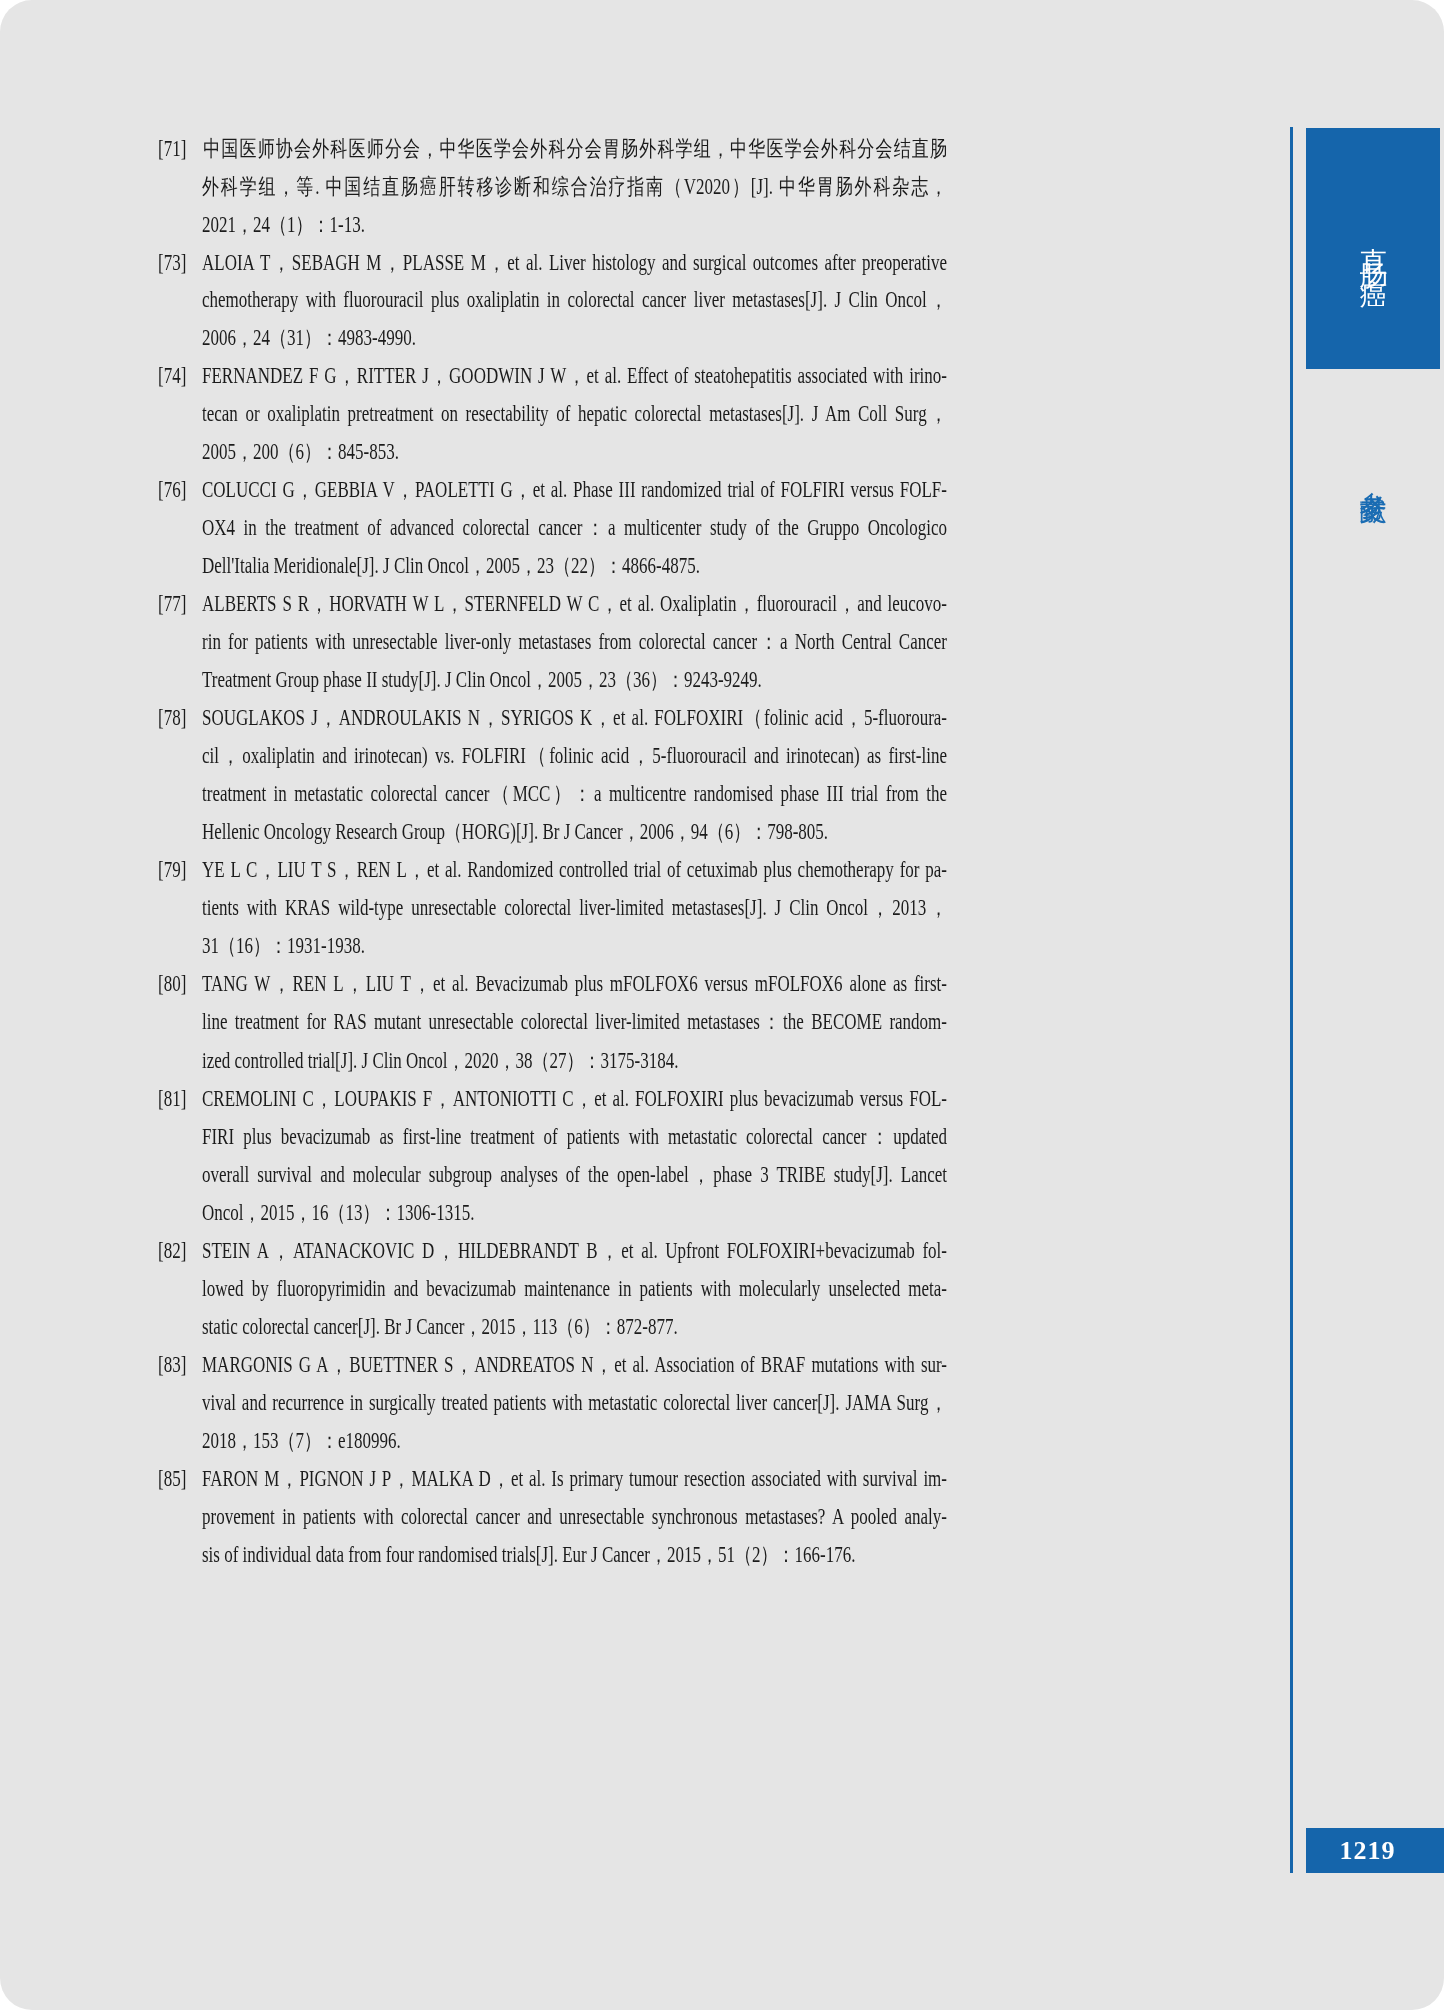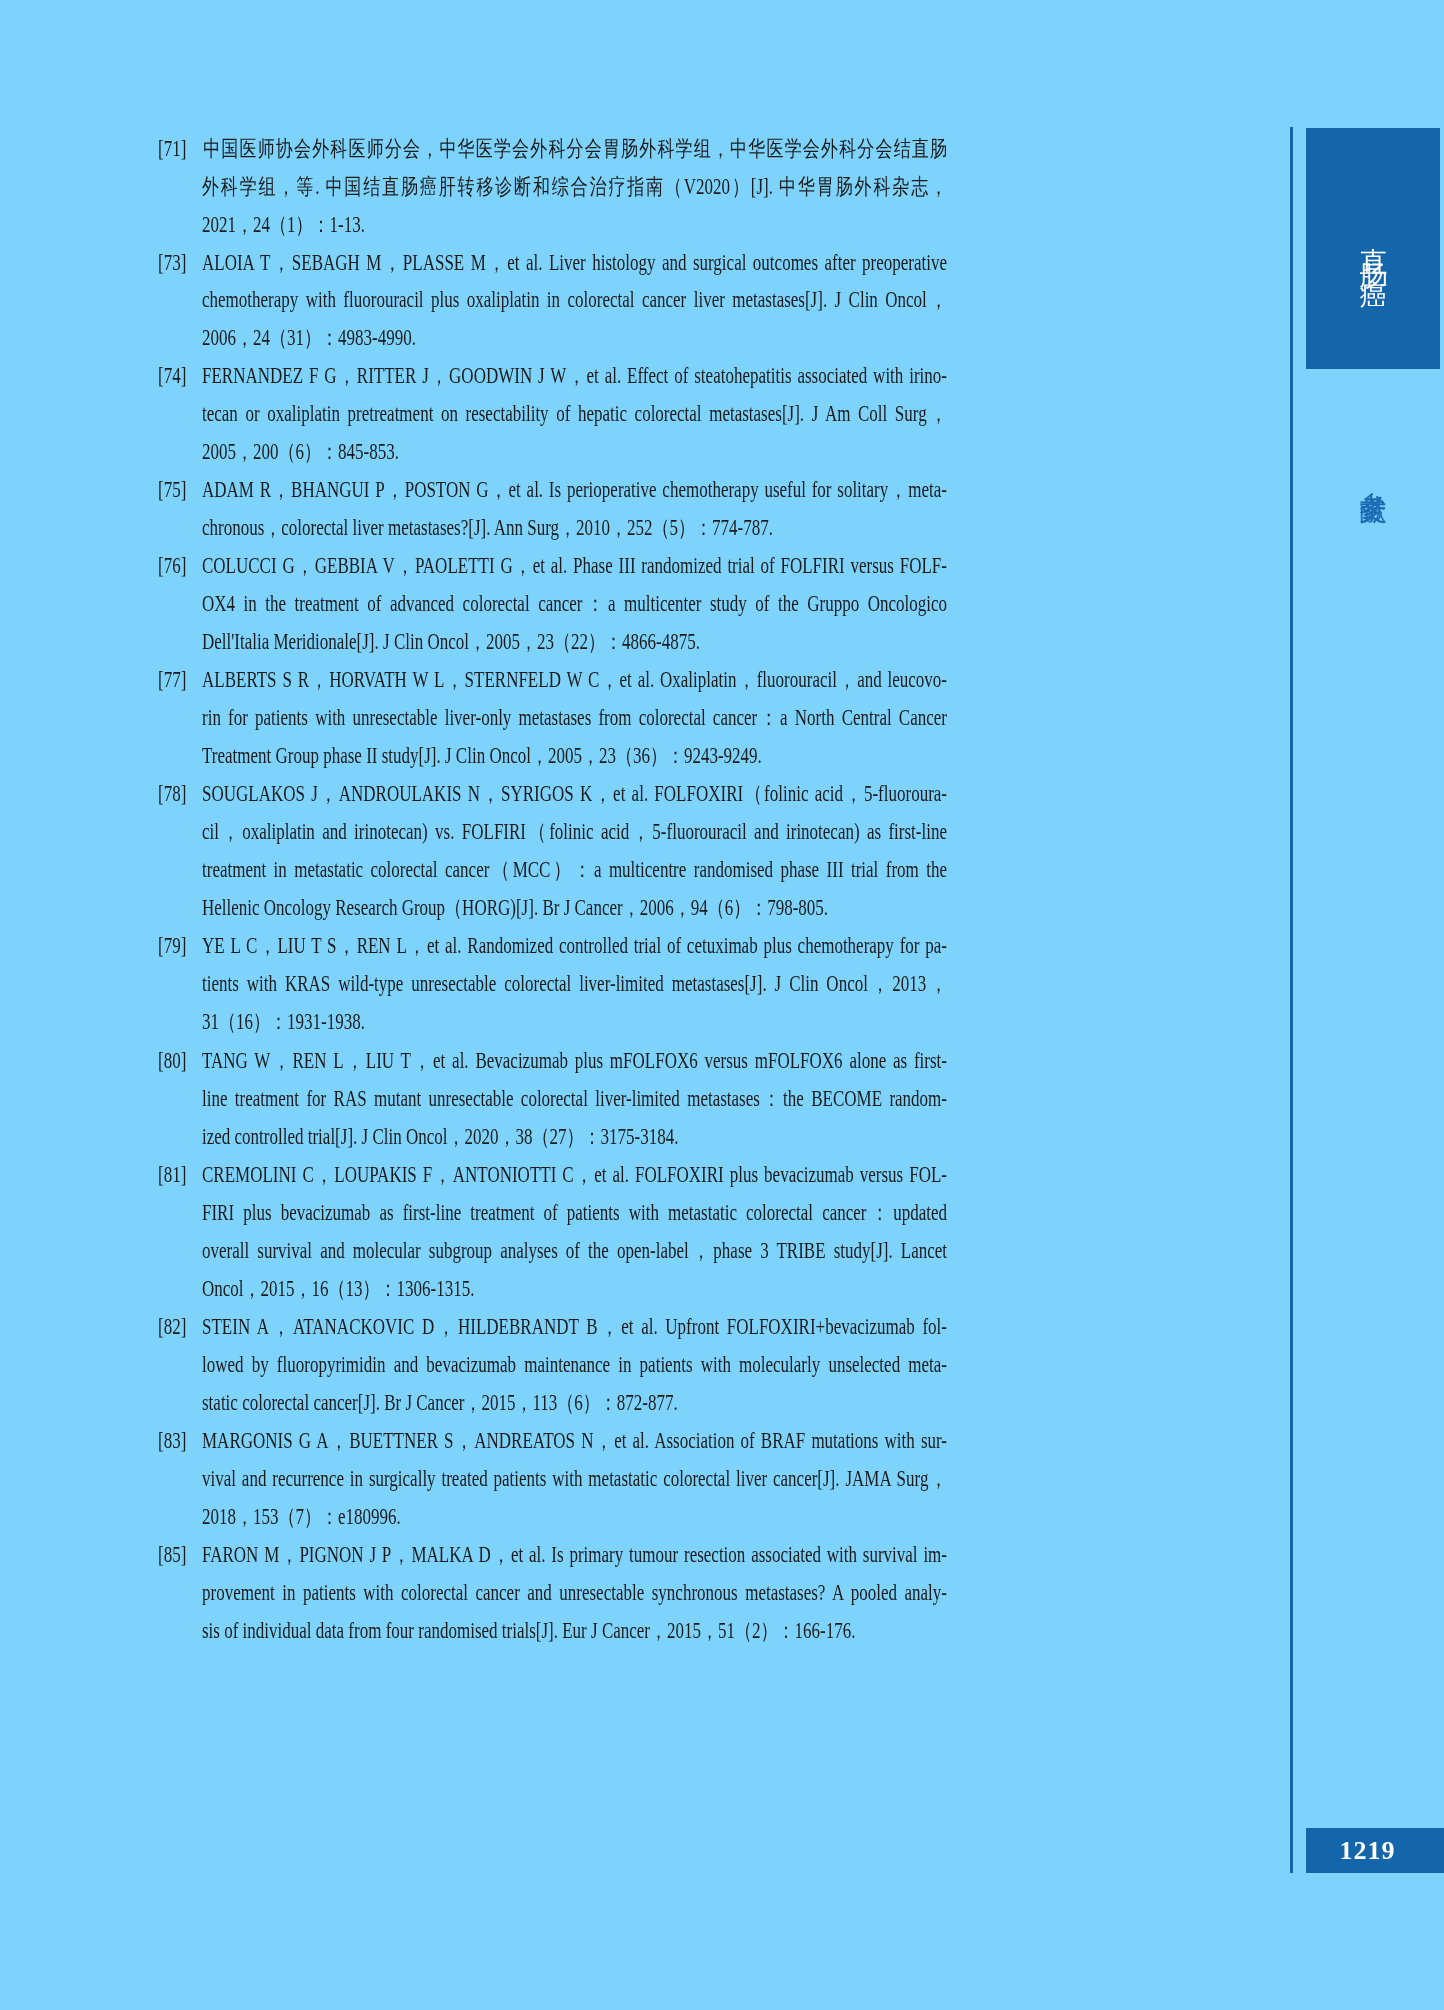--- a/index.html
+++ b/index.html
@@ -1,22 +1,23 @@
 <!DOCTYPE html>
 <html><head>
 <meta charset="utf-8">
 <style>
   html,body{margin:0;padding:0;background:#ffffff;}
   .page{
     position:relative;
     width:1444px;height:2010px;
-    background:#7dd3fc;
+    background:#e5e5e5;
     font-family:"Liberation Serif","DejaVu Serif",serif;
     color:#1b1b1b;
     overflow:hidden;
+    border-radius:32px;
   }
   
   .refs{
     position:absolute;
     left:158px;top:130px;width:789px;
     font-size:17px;
     line-height:38px;
   }
   .ref{position:relative;}
   .ref-line{
@@ -93,24 +94,20 @@
         <div class="ref-line first"><span class="ref-num">[73]</span><span>ALOIA T，SEBAGH M，PLASSE M，et al. Liver histology and surgical outcomes after preoperative</span></div>
         <div class="ref-line">chemotherapy with fluorouracil plus oxaliplatin in colorectal cancer liver metastases[J]. J Clin Oncol，</div>
         <div class="ref-line last">2006，24（31）：4983-4990.</div>
       </div>
       <div class="ref">
         <div class="ref-line first"><span class="ref-num">[74]</span><span>FERNANDEZ F G，RITTER J，GOODWIN J W，et al. Effect of steatohepatitis associated with irino-</span></div>
         <div class="ref-line">tecan or oxaliplatin pretreatment on resectability of hepatic colorectal metastases[J]. J Am Coll Surg，</div>
         <div class="ref-line last">2005，200（6）：845-853.</div>
       </div>
       <div class="ref">
-        <div class="ref-line first"><span class="ref-num">[75]</span><span>ADAM R，BHANGUI P，POSTON G，et al. Is perioperative chemotherapy useful for solitary，meta-</span></div>
-        <div class="ref-line last">chronous，colorectal liver metastases?[J]. Ann Surg，2010，252（5）：774-787.</div>
-      </div>
-      <div class="ref">
         <div class="ref-line first"><span class="ref-num">[76]</span><span>COLUCCI G，GEBBIA V，PAOLETTI G，et al. Phase III randomized trial of FOLFIRI versus FOLF-</span></div>
         <div class="ref-line">OX4 in the treatment of advanced colorectal cancer：a multicenter study of the Gruppo Oncologico</div>
         <div class="ref-line last">Dell'Italia Meridionale[J]. J Clin Oncol，2005，23（22）：4866-4875.</div>
       </div>
       <div class="ref">
         <div class="ref-line first"><span class="ref-num">[77]</span><span>ALBERTS S R，HORVATH W L，STERNFELD W C，et al. Oxaliplatin，fluorouracil，and leucovo-</span></div>
         <div class="ref-line">rin for patients with unresectable liver-only metastases from colorectal cancer：a North Central Cancer</div>
         <div class="ref-line last">Treatment Group phase II study[J]. J Clin Oncol，2005，23（36）：9243-9249.</div>
       </div>
       <div class="ref">

